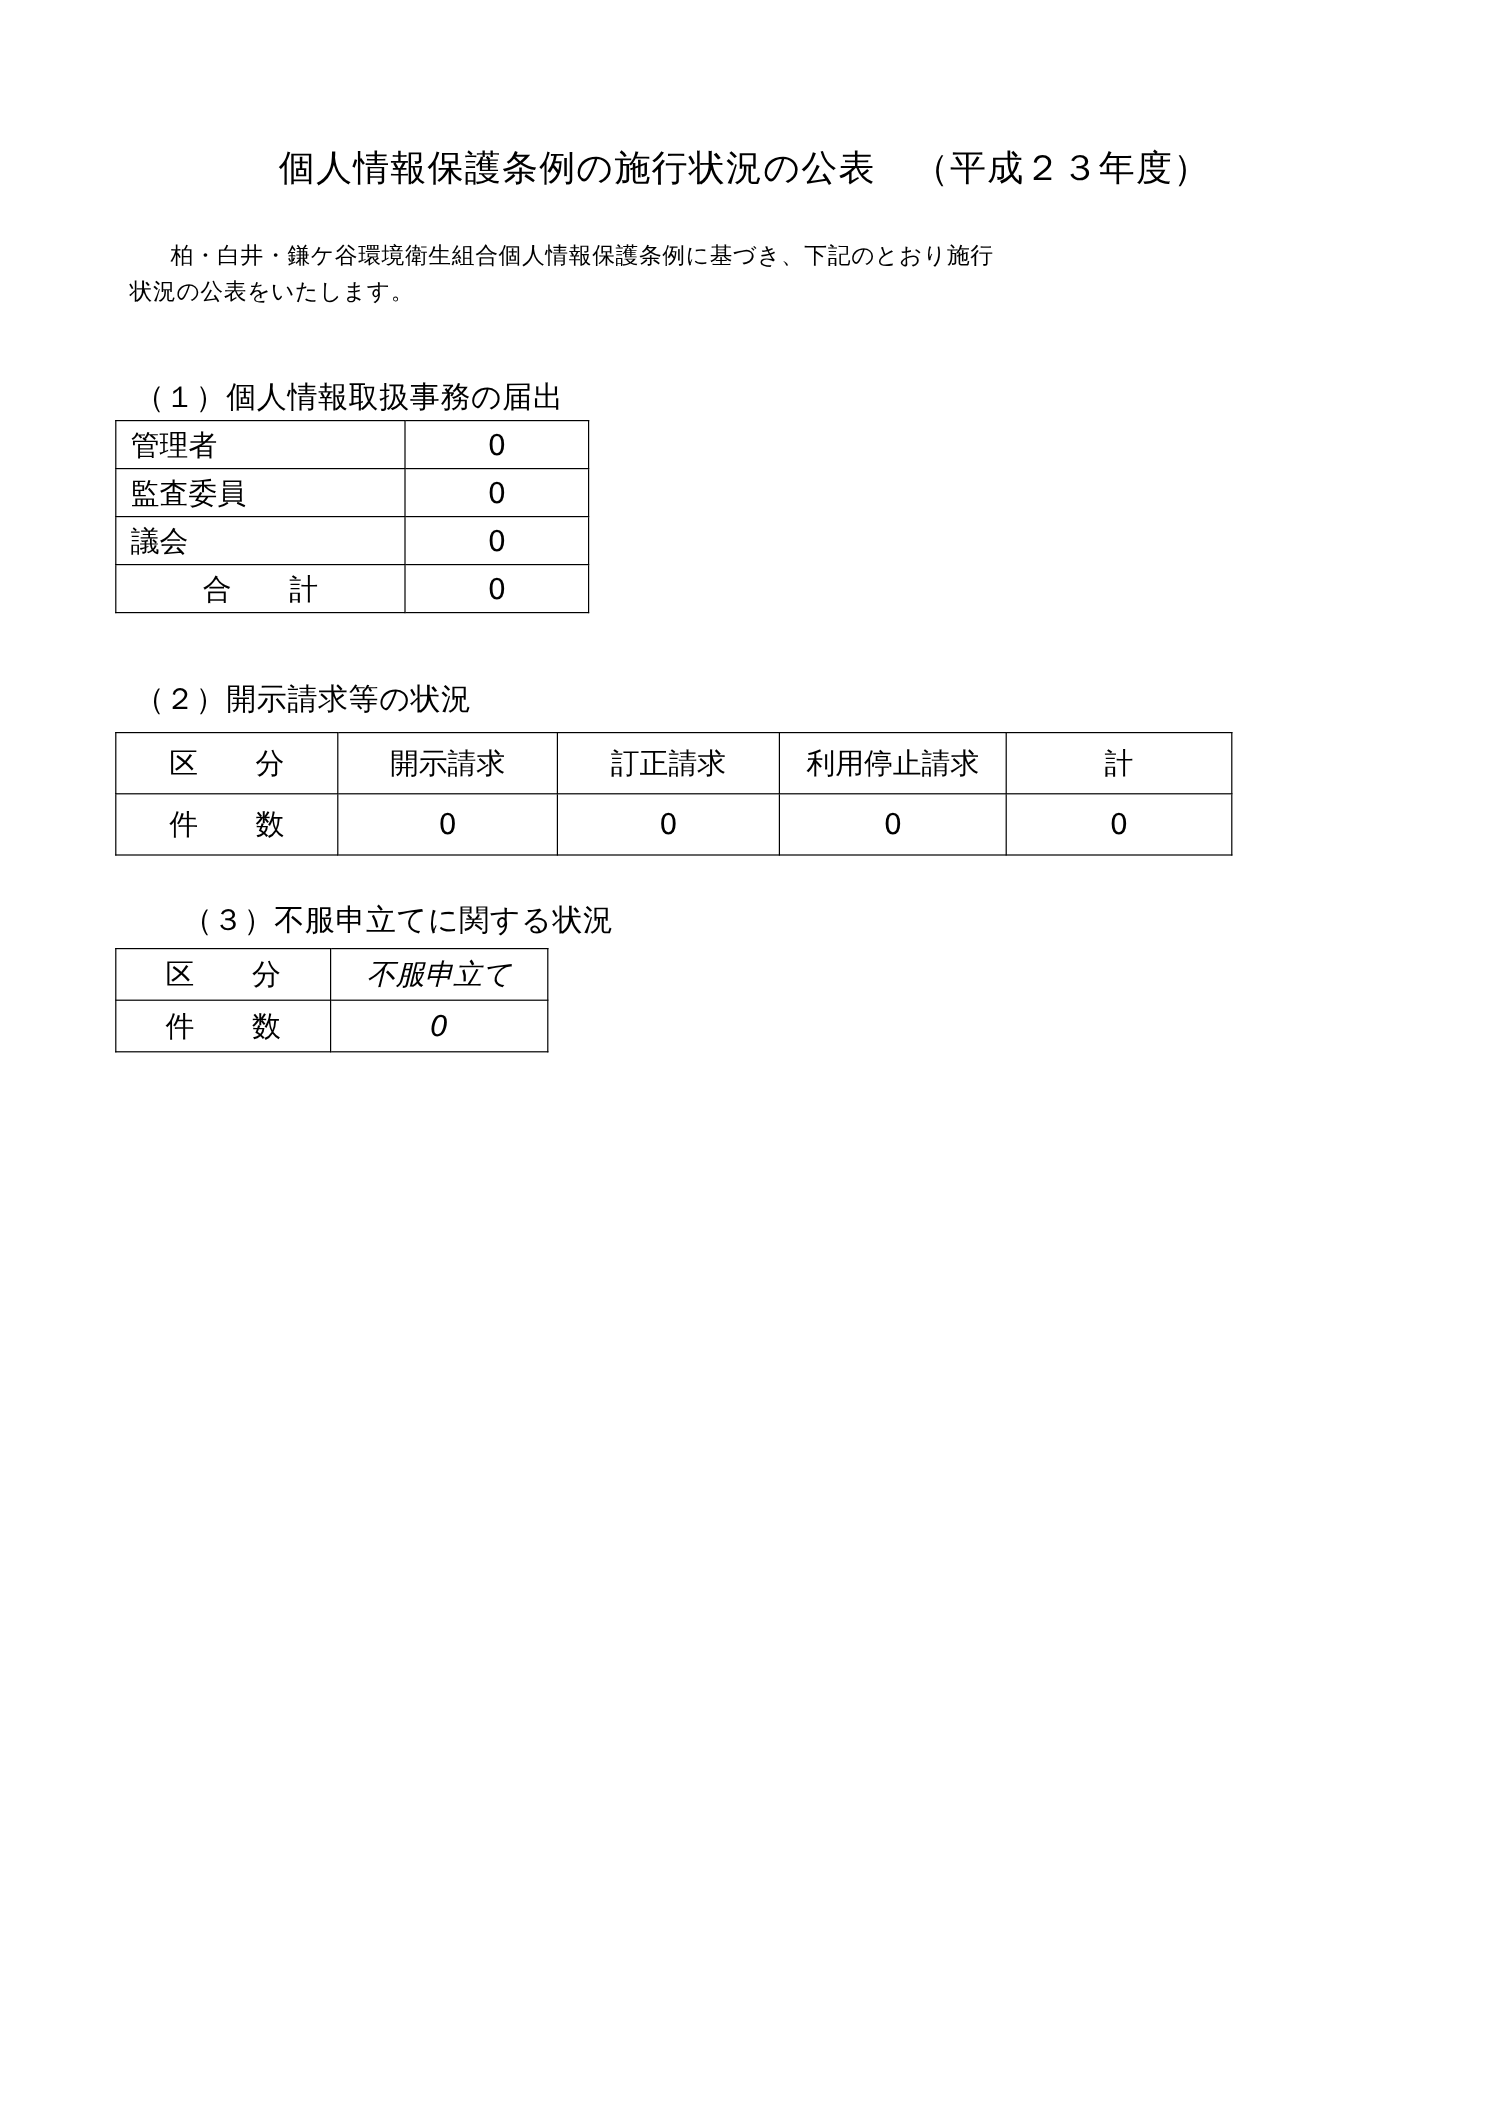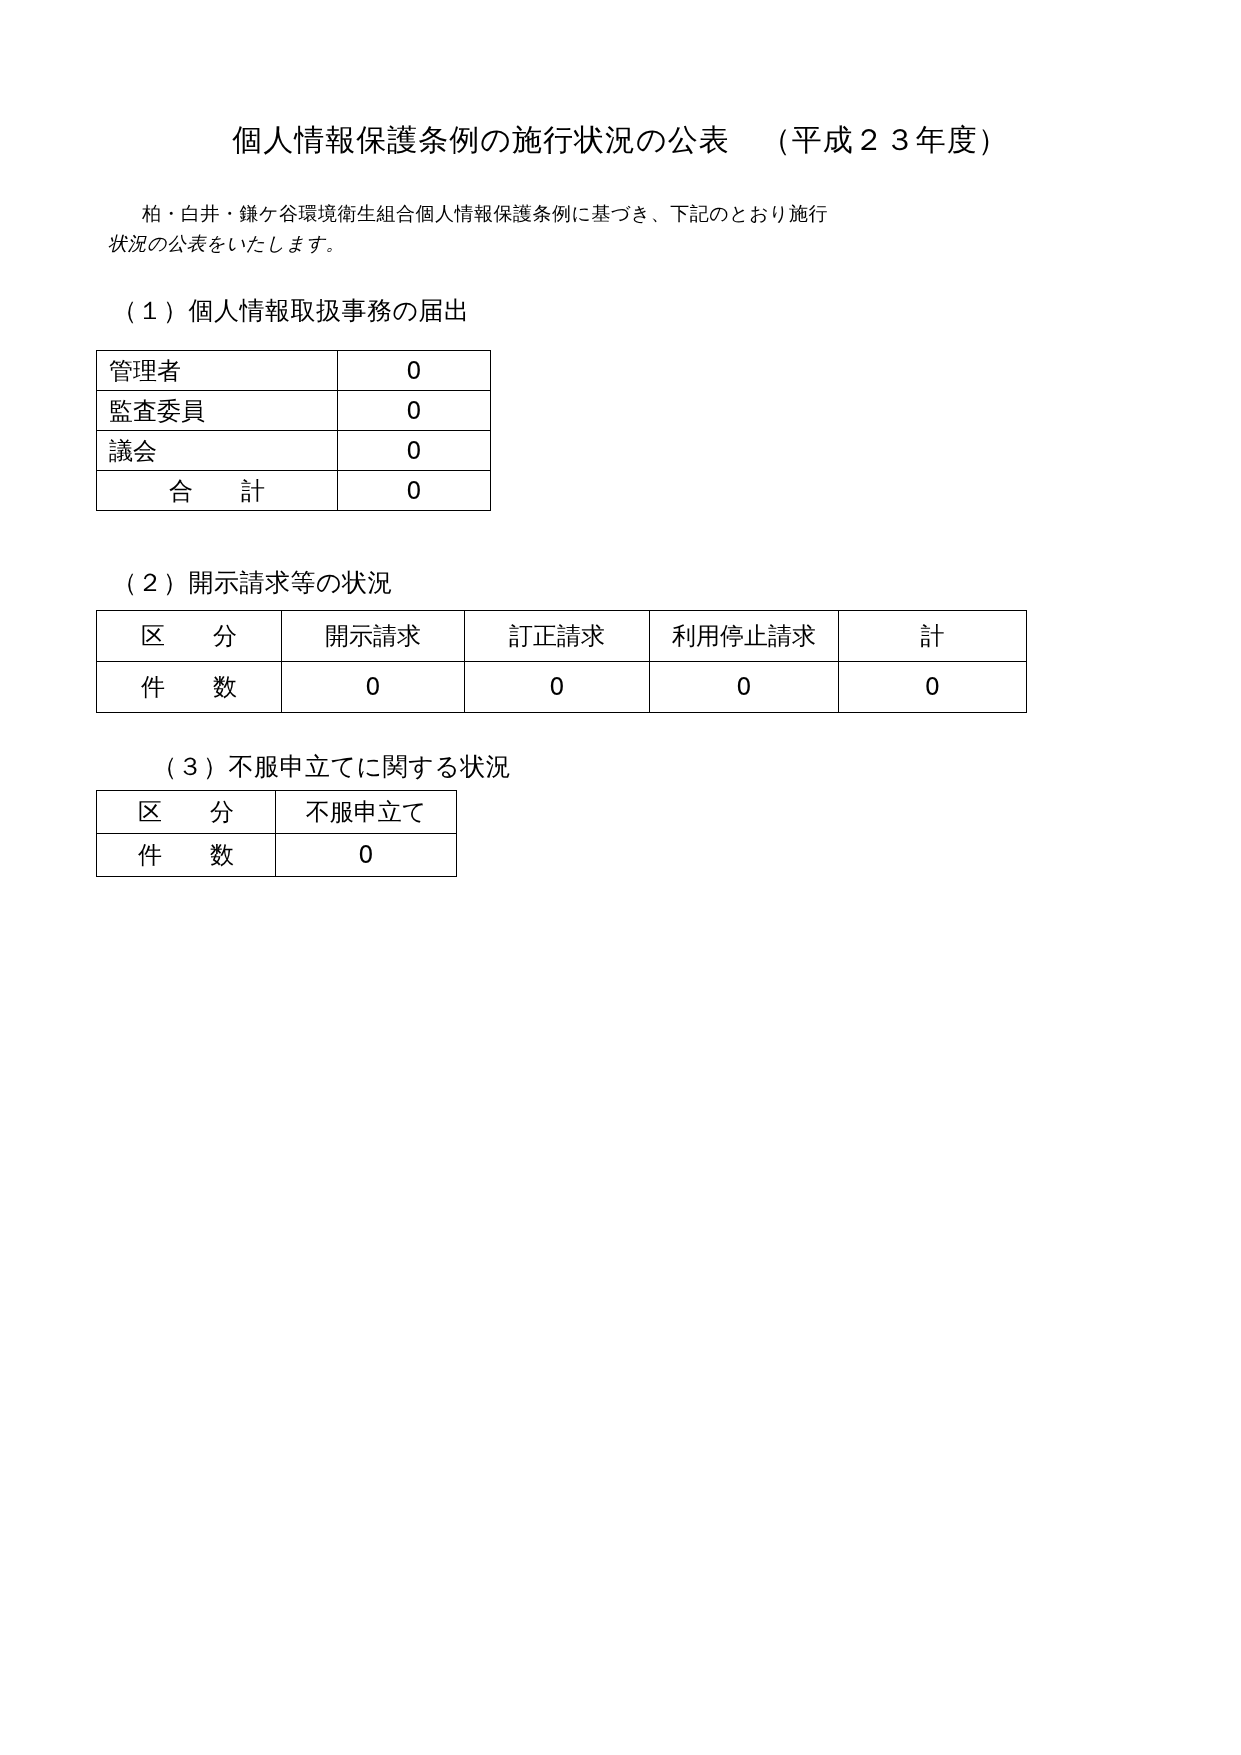--- a/index.html
+++ b/index.html
@@ -37,29 +37,29 @@
   .intro {
     position: absolute;
     left: 108px;
     top: 198px;
     width: 1030px;
     font-size: 19px;
     line-height: 1.6;
     letter-spacing: 0.5px;
   }
   .intro .line1 { display: block; text-indent: 34px; }
-  .intro .line2 { display: block; font-style: italic; }
+  .intro .line2 { display: block; }
 
   .section-heading {
     font-size: 25px;
     letter-spacing: 0.5px;
     white-space: pre;
   }
 
-  .sec1-heading { position: absolute; left: 112px; top: 294px; font-family: Liberation Serif, serif; }
+  .sec1-heading { position: absolute; left: 112px; top: 314px; font-family: Liberation Serif, serif; }
   .sec2-heading { position: absolute; left: 112px; top: 566px; }
   .sec3-heading { position: absolute; left: 112px; top: 750px; margin-left: 40px; }
 
   table.grid {
     position: absolute;
     border-collapse: collapse;
     font-size: 24px;
   }
   table.grid td, table.grid th {
     border: 1px solid #000000;
@@ -101,21 +101,21 @@
 
   
   #table-appeals {
     left: 96px;
     top: 790px;
   }
   #table-appeals td {
     height: 42px;
   }
   #table-appeals .a0 { width: 178px; }
-  #table-appeals .a1 { width: 180px; }
+  #table-appeals .a1 { width: 180px; font-style: italic; }
 </style>
 </head>
 <body>
 
 <div class="page">
 
   <div class="doc-title">個人情報保護条例の施行状況の公表　（平成２３年度）</div>
 
   <div class="intro">
     <span class="line1">柏・白井・鎌ケ谷環境衛生組合個人情報保護条例に基づき、下記のとおり施行</span>

